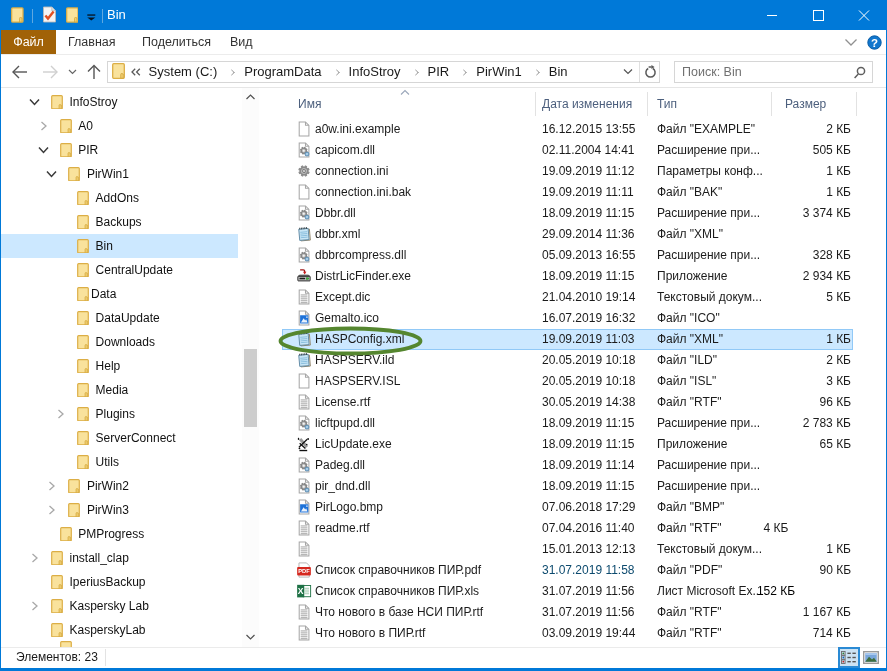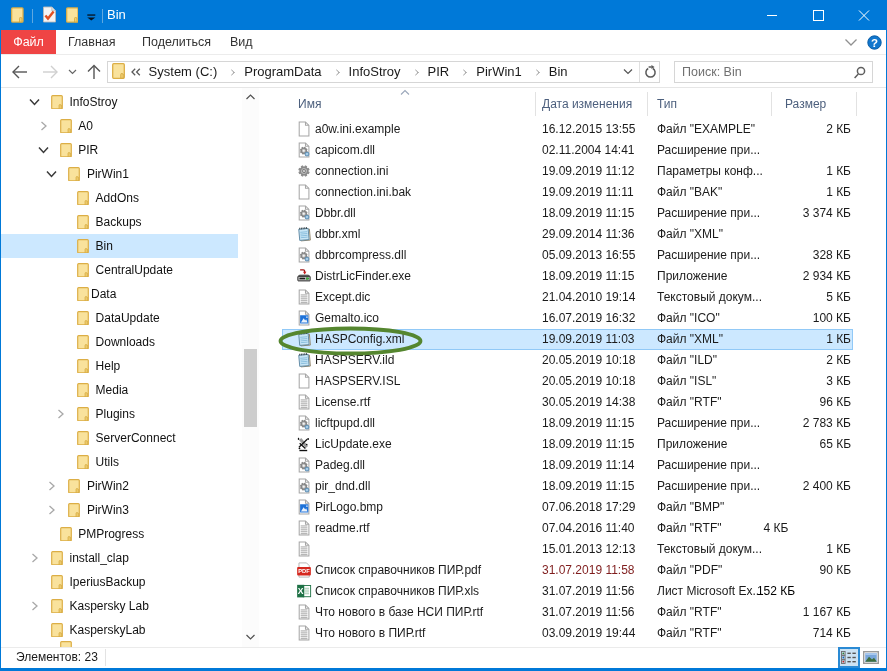--- a/index.html
+++ b/index.html
@@ -29,21 +29,21 @@
 <div class="abs" style="left:102px;top:8.5px;width:1.3px;height:14px;background:#5fa8e0"></div>
 <div class="abs" style="left:107px;top:7px;color:#fff;font-size:13px">Bin</div>
 <svg class="abs" style="left:749px;top:0" width="138" height="30" viewBox="0 0 138 30">
 <line x1="18" y1="15.5" x2="28" y2="15.5" stroke="#fff" stroke-width="1"></line>
 <rect x="64.5" y="10.5" width="10" height="10" fill="none" stroke="#fff" stroke-width="1"></rect>
 <line x1="110" y1="10.5" x2="120" y2="20.5" stroke="#fff" stroke-width="1"></line>
 <line x1="120" y1="10.5" x2="110" y2="20.5" stroke="#fff" stroke-width="1"></line>
 </svg>
 <div class="abs" style="left:0;top:30px;width:887px;height:24px;background:#fff"></div>
 <div class="abs" style="left:0;top:53.5px;width:887px;height:1.5px;background:#ececec"></div>
-<div class="abs" style="left:1px;top:30px;width:55px;height:24px;background:#ef4444;color:#fff;font-size:12.5px;text-align:center;line-height:24px">Файл</div>
+<div class="abs" style="left:1px;top:30px;width:55px;height:24px;background:#a16207;color:#fff;font-size:12.5px;text-align:center;line-height:24px">Файл</div>
 <div class="abs" style="left:68px;top:30px;width:44px;color:#333;font-size:12.5px;line-height:24px">Главная</div>
 <div class="abs" style="left:142px;top:30px;color:#333;font-size:12.5px;line-height:24px">Поделиться</div>
 <div class="abs" style="left:230px;top:30px;color:#333;font-size:12.5px;line-height:24px">Вид</div>
 <svg class="abs" style="left:844px;top:38px" width="14" height="9" viewBox="0 0 14 9">
 <polyline points="1.5,1.5 7,7 12.5,1.5" fill="none" stroke="#909090" stroke-width="1.3"></polyline>
   </svg>
 <svg class="abs" style="left:867px;top:35px" width="15" height="15" viewBox="0 0 15 15">
 <circle cx="7.5" cy="7.5" r="6.7" fill="#1176cd" stroke="#0a5da6" stroke-width="1"></circle>
 <text x="7.5" y="11.6" font-family="Liberation Sans, sans-serif" font-size="11.5" font-weight="bold" fill="#fff" text-anchor="middle">?</text>
 </svg>
@@ -281,20 +281,21 @@
             <line x1="9.2" y1="5.2" x2="4.4" y2="10"></line>
           </g>
 <circle cx="6.8" cy="7.6" r="2.2" fill="#bdbdbd" stroke="#868686" stroke-width="1.1"></circle>
 <circle cx="6.8" cy="7.6" r="0.9" fill="#f4f4f4"></circle>
         </g>
 <circle cx="9.6" cy="10.6" r="1.7" fill="#a8cde8" stroke="#5f8fb4" stroke-width="0.9"></circle>
 </svg></div>
 <div class="abs" style="left:33px;top:21px;height:21px;line-height:21px;font-size:12px;color:#1b1b1b;white-space:nowrap">capicom.dll</div>
 <div class="abs" style="left:260px;top:21px;height:21px;line-height:21px;font-size:12px;color:#1b1b1b;white-space:nowrap">02.11.2004 14:41</div>
 <div class="abs" style="left:375px;top:21px;height:21px;line-height:21px;font-size:12px;color:#1b1b1b;white-space:nowrap">Расширение при...</div>
+<div class="abs" style="left:419px;top:21px;width:150px;height:21px;line-height:21px;font-size:12px;color:#1b1b1b;text-align:right">505 КБ</div>
 <div class="abs" style="left:13.5px;top:44.2px;width:16px;height:16px"><svg width="16" height="16" viewBox="0 0 14 14">
 <g transform="rotate(22 7 7)">
 <g stroke="#909090" stroke-width="2.1">
 <line x1="7" y1="2" x2="7" y2="12"></line>
             <line x1="2" y1="7" x2="12" y2="7"></line>
 <line x1="3.5" y1="3.5" x2="10.5" y2="10.5"></line>
             <line x1="10.5" y1="3.5" x2="3.5" y2="10.5"></line>
           </g>
 <circle cx="7" cy="7" r="3.3" fill="#b9b9b9" stroke="#8a8a8a" stroke-width="1.4"></circle>
 <circle cx="7" cy="7" r="1.2" fill="#f4f4f4" stroke="#777" stroke-width="0.8"></circle>
@@ -402,21 +403,20 @@
 <div class="abs" style="left:13.5px;top:191.2px;width:16px;height:16px"><svg width="16" height="16" viewBox="0 0 14 14">
 <path d="M2.8 0.8 H8.3 L11.3 3.8 V13.2 H2.8 Z" fill="#fff" stroke="#a6a6a6" stroke-width="0.9"></path>
 <path d="M8.3 0.8 V3.8 H11.3" fill="none" stroke="#a6a6a6" stroke-width="0.9"></path>
 <rect x="3.6" y="4.6" width="7.2" height="7.2" fill="#1e72d8"></rect>
 <path d="M4.3 11 L6.7 7.2 L8 9.2 L8.9 8.2 L10.1 11 Z" fill="#eaf2fd"></path>
 <rect x="8.9" y="5.6" width="1.3" height="1.3" fill="#cfe2f9"></rect>
 </svg></div>
 <div class="abs" style="left:33px;top:189px;height:21px;line-height:21px;font-size:12px;color:#1b1b1b;white-space:nowrap">Gemalto.ico</div>
 <div class="abs" style="left:260px;top:189px;height:21px;line-height:21px;font-size:12px;color:#1b1b1b;white-space:nowrap">16.07.2019 16:32</div>
 <div class="abs" style="left:375px;top:189px;height:21px;line-height:21px;font-size:12px;color:#1b1b1b;white-space:nowrap">Файл "ICO"</div>
-<div class="abs" style="left:419px;top:189px;width:150px;height:21px;line-height:21px;font-size:12px;color:#1b1b1b;text-align:right">100 КБ</div>
 <div class="abs" style="left:0;top:210px;width:571px;height:21px;background:#cce8ff;border:1px solid #91c9f7"></div>
 <div class="abs" style="left:13.5px;top:212.2px;width:16px;height:16px"><svg width="16" height="16" viewBox="0 0 16 16">
 <g transform="rotate(-5 8 8)">
 <rect x="4.4" y="3.6" width="9.4" height="11" fill="#f2ede2" stroke="#8d8166" stroke-width="0.9"></rect>
 <rect x="3.2" y="2.8" width="9.4" height="11.2" fill="#c9e6f6" stroke="#5c87a3" stroke-width="0.9"></rect>
 <g stroke="#86bcdc" stroke-width="0.9">
 <line x1="4.4" y1="6" x2="11.4" y2="6"></line>
             <line x1="4.4" y1="7.8" x2="11.4" y2="7.8"></line>
 <line x1="4.4" y1="9.6" x2="11.4" y2="9.6"></line>
             <line x1="4.4" y1="11.4" x2="11.4" y2="11.4"></line>
@@ -544,21 +544,20 @@
             <line x1="9.2" y1="5.2" x2="4.4" y2="10"></line>
           </g>
 <circle cx="6.8" cy="7.6" r="2.2" fill="#bdbdbd" stroke="#868686" stroke-width="1.1"></circle>
 <circle cx="6.8" cy="7.6" r="0.9" fill="#f4f4f4"></circle>
         </g>
 <circle cx="9.6" cy="10.6" r="1.7" fill="#a8cde8" stroke="#5f8fb4" stroke-width="0.9"></circle>
 </svg></div>
 <div class="abs" style="left:33px;top:357px;height:21px;line-height:21px;font-size:12px;color:#1b1b1b;white-space:nowrap">pir_dnd.dll</div>
 <div class="abs" style="left:260px;top:357px;height:21px;line-height:21px;font-size:12px;color:#1b1b1b;white-space:nowrap">18.09.2019 11:15</div>
 <div class="abs" style="left:375px;top:357px;height:21px;line-height:21px;font-size:12px;color:#1b1b1b;white-space:nowrap">Расширение при...</div>
-<div class="abs" style="left:419px;top:357px;width:150px;height:21px;line-height:21px;font-size:12px;color:#1b1b1b;text-align:right">2 400 КБ</div>
 <div class="abs" style="left:13.5px;top:380.2px;width:16px;height:16px"><svg width="16" height="16" viewBox="0 0 14 14">
 <path d="M2.8 0.8 H8.3 L11.3 3.8 V13.2 H2.8 Z" fill="#fff" stroke="#a6a6a6" stroke-width="0.9"></path>
 <path d="M8.3 0.8 V3.8 H11.3" fill="none" stroke="#a6a6a6" stroke-width="0.9"></path>
 <rect x="3.6" y="4.6" width="7.2" height="7.2" fill="#1e72d8"></rect>
 <path d="M4.3 11 L6.7 7.2 L8 9.2 L8.9 8.2 L10.1 11 Z" fill="#eaf2fd"></path>
 <rect x="8.9" y="5.6" width="1.3" height="1.3" fill="#cfe2f9"></rect>
 </svg></div>
 <div class="abs" style="left:33px;top:378px;height:21px;line-height:21px;font-size:12px;color:#1b1b1b;white-space:nowrap">PirLogo.bmp</div>
 <div class="abs" style="left:260px;top:378px;height:21px;line-height:21px;font-size:12px;color:#1b1b1b;white-space:nowrap">07.06.2018 17:29</div>
 <div class="abs" style="left:375px;top:378px;height:21px;line-height:21px;font-size:12px;color:#1b1b1b;white-space:nowrap">Файл "BMP"</div>
@@ -590,21 +589,21 @@
 </svg></div>
 <div class="abs" style="left:260px;top:420px;height:21px;line-height:21px;font-size:12px;color:#1b1b1b;white-space:nowrap">15.01.2013 12:13</div>
 <div class="abs" style="left:375px;top:420px;height:21px;line-height:21px;font-size:12px;color:#1b1b1b;white-space:nowrap">Текстовый докум...</div>
 <div class="abs" style="left:419px;top:420px;width:150px;height:21px;line-height:21px;font-size:12px;color:#1b1b1b;text-align:right">1 КБ</div>
 <div class="abs" style="left:13.5px;top:443.2px;width:16px;height:16px"><svg width="16" height="16" viewBox="0 0 14 14">
 <path d="M2.6 0.8 H9.2 L11.6 3.2 V13.2 H2.6 Z" fill="#fff" stroke="#b0b0b0" stroke-width="0.8"></path>
 <rect x="1" y="4.4" width="12" height="7.4" rx="0.8" fill="#d5281f"></rect>
 <text x="7" y="10" font-family="Liberation Sans, sans-serif" font-size="5" font-weight="bold" fill="#fff" text-anchor="middle">PDF</text>
 </svg></div>
 <div class="abs" style="left:33px;top:441px;height:21px;line-height:21px;font-size:12px;color:#1b1b1b;white-space:nowrap">Список справочников ПИР.pdf</div>
-<div class="abs" style="left:260px;top:441px;height:21px;line-height:21px;font-size:12px;color:#7f1d1d;white-space:nowrap">31.07.2019 11:58</div>
+<div class="abs" style="left:260px;top:441px;height:21px;line-height:21px;font-size:12px;color:#0c4a6e;white-space:nowrap">31.07.2019 11:58</div>
 <div class="abs" style="left:375px;top:441px;height:21px;line-height:21px;font-size:12px;color:#1b1b1b;white-space:nowrap">Файл "PDF"</div>
 <div class="abs" style="left:419px;top:441px;width:150px;height:21px;line-height:21px;font-size:12px;color:#1b1b1b;text-align:right">90 КБ</div>
 <div class="abs" style="left:13.5px;top:464.2px;width:16px;height:16px"><svg width="16" height="16" viewBox="0 0 14 14">
 <rect x="6.4" y="2.2" width="6.4" height="9.8" fill="#fff" stroke="#217346" stroke-width="0.8"></rect>
 <g stroke="#8fbf9f" stroke-width="0.7">
 <line x1="7.4" y1="4.6" x2="11.4" y2="4.6"></line>
           <line x1="7.4" y1="6.2" x2="11.4" y2="6.2"></line>
 <line x1="7.4" y1="7.8" x2="11.4" y2="7.8"></line>
           <line x1="7.4" y1="9.4" x2="11.4" y2="9.4"></line>
         </g>

